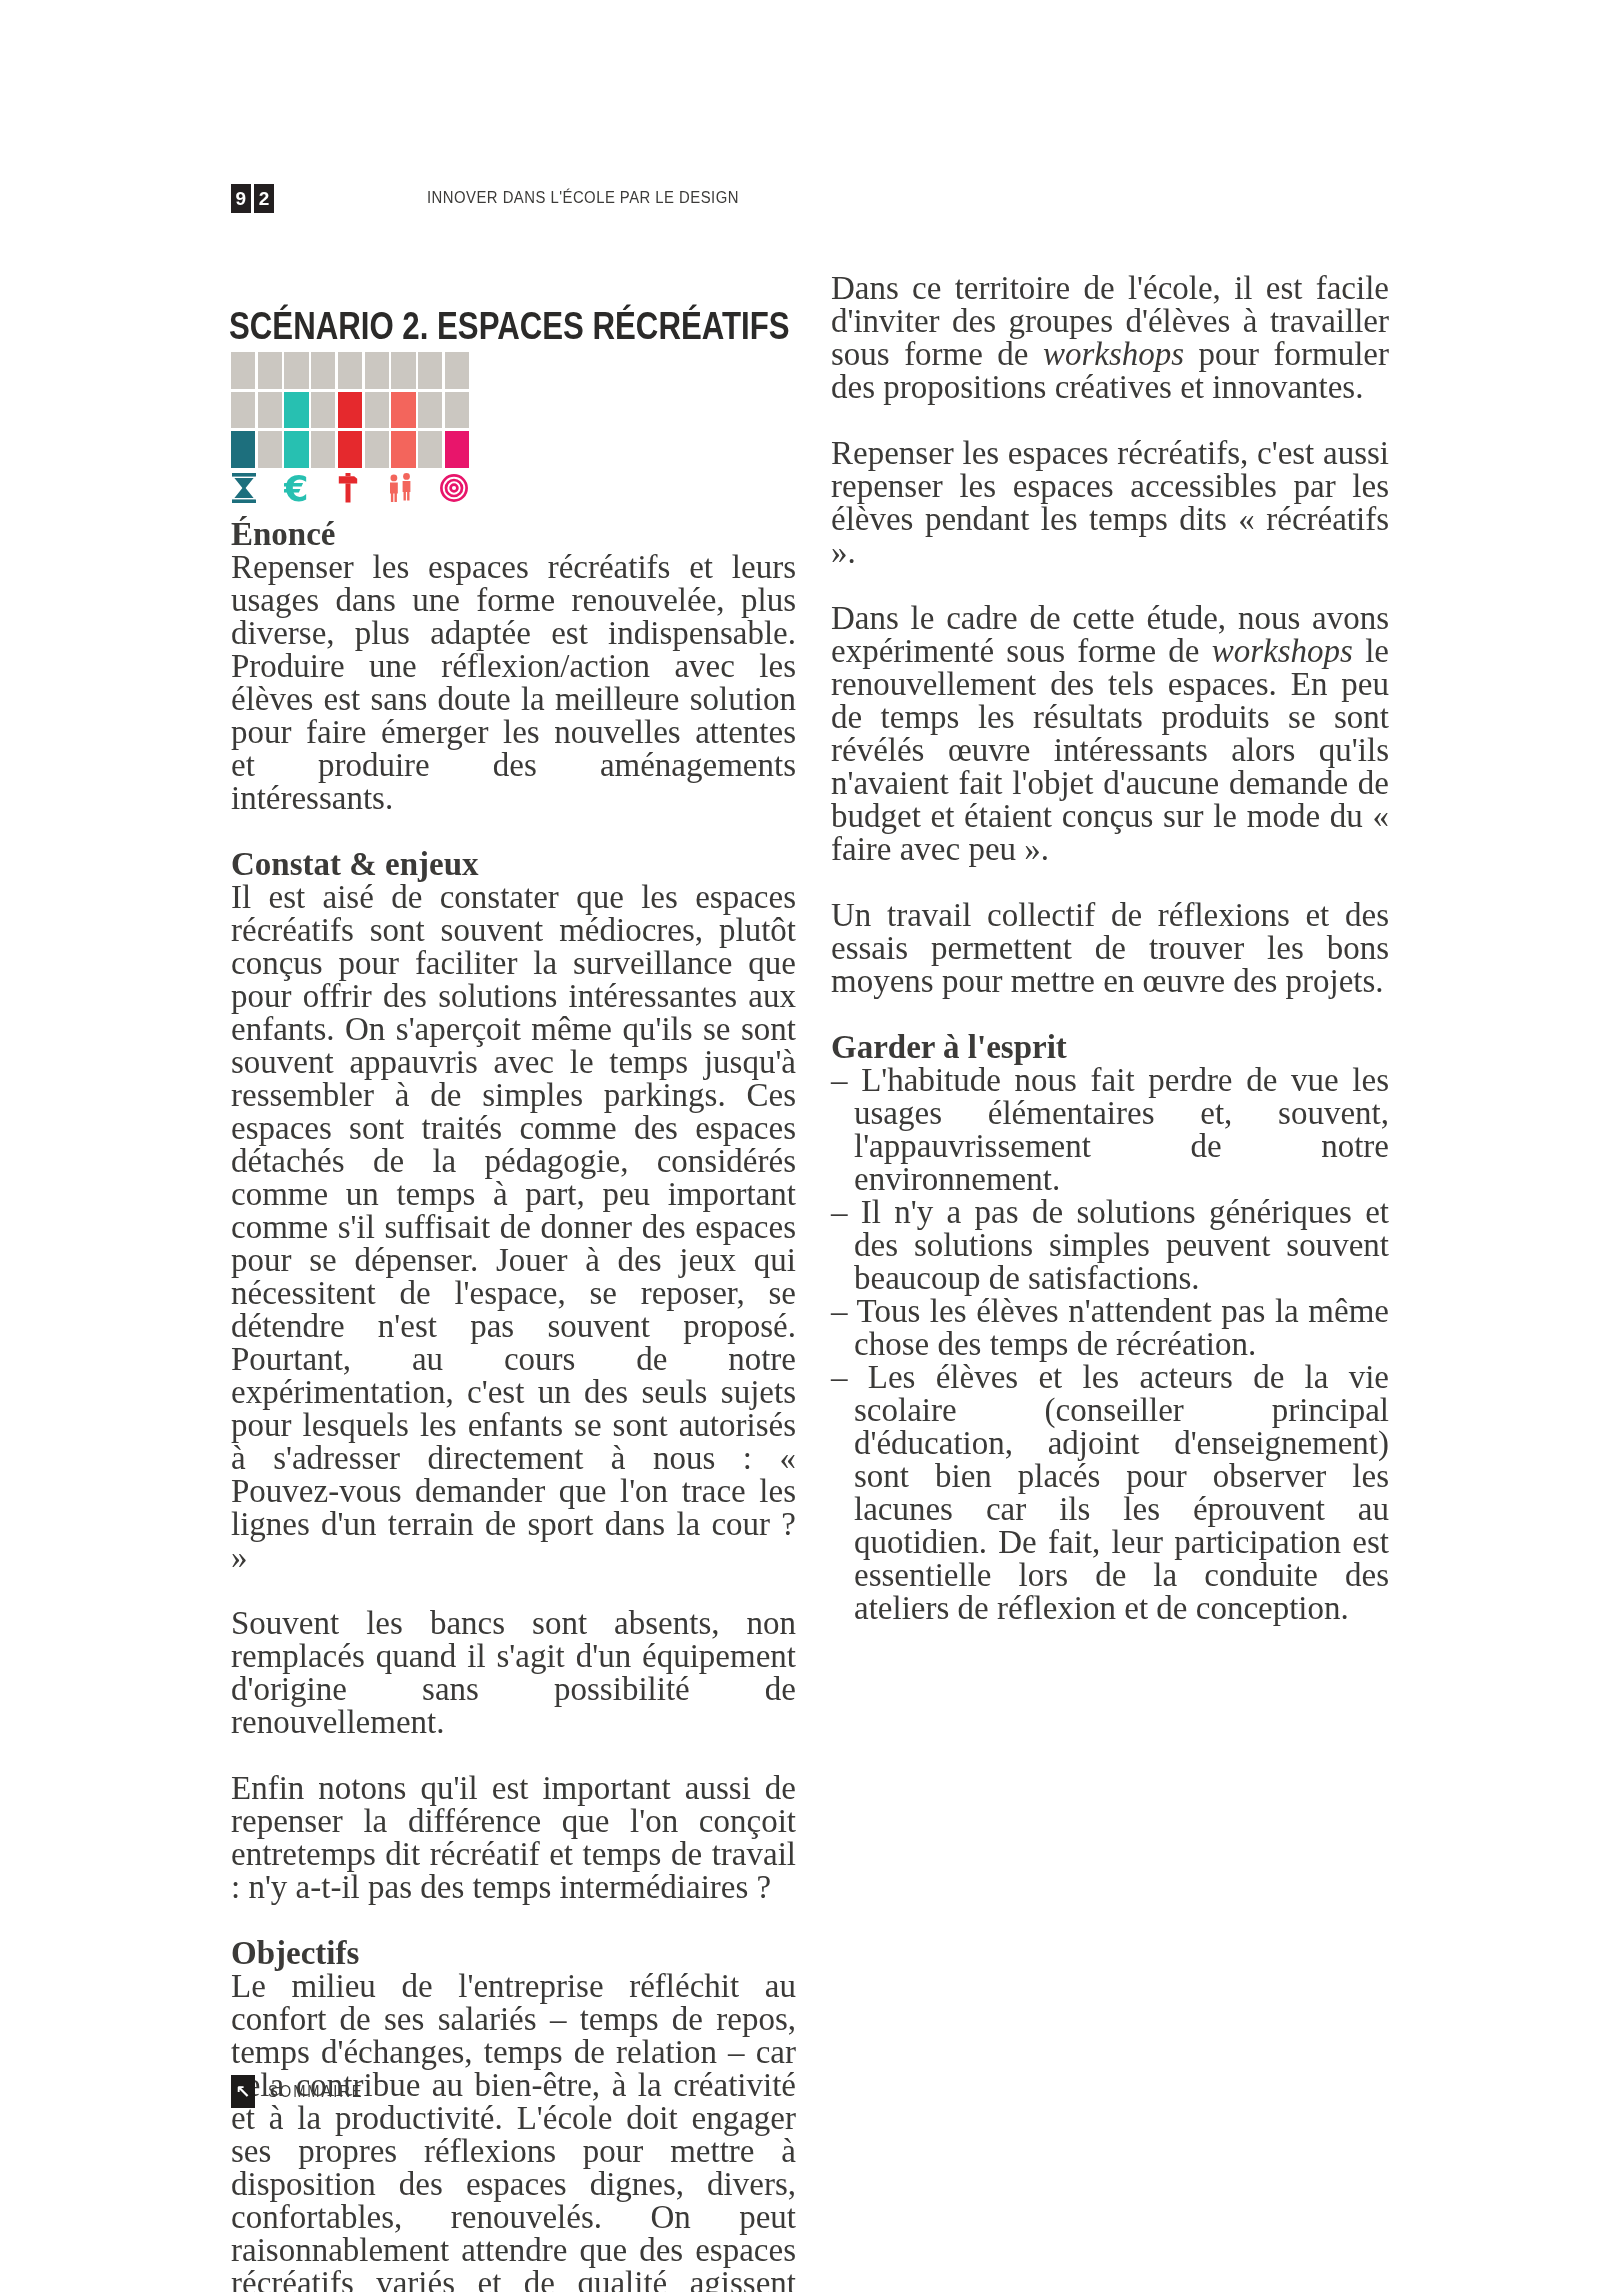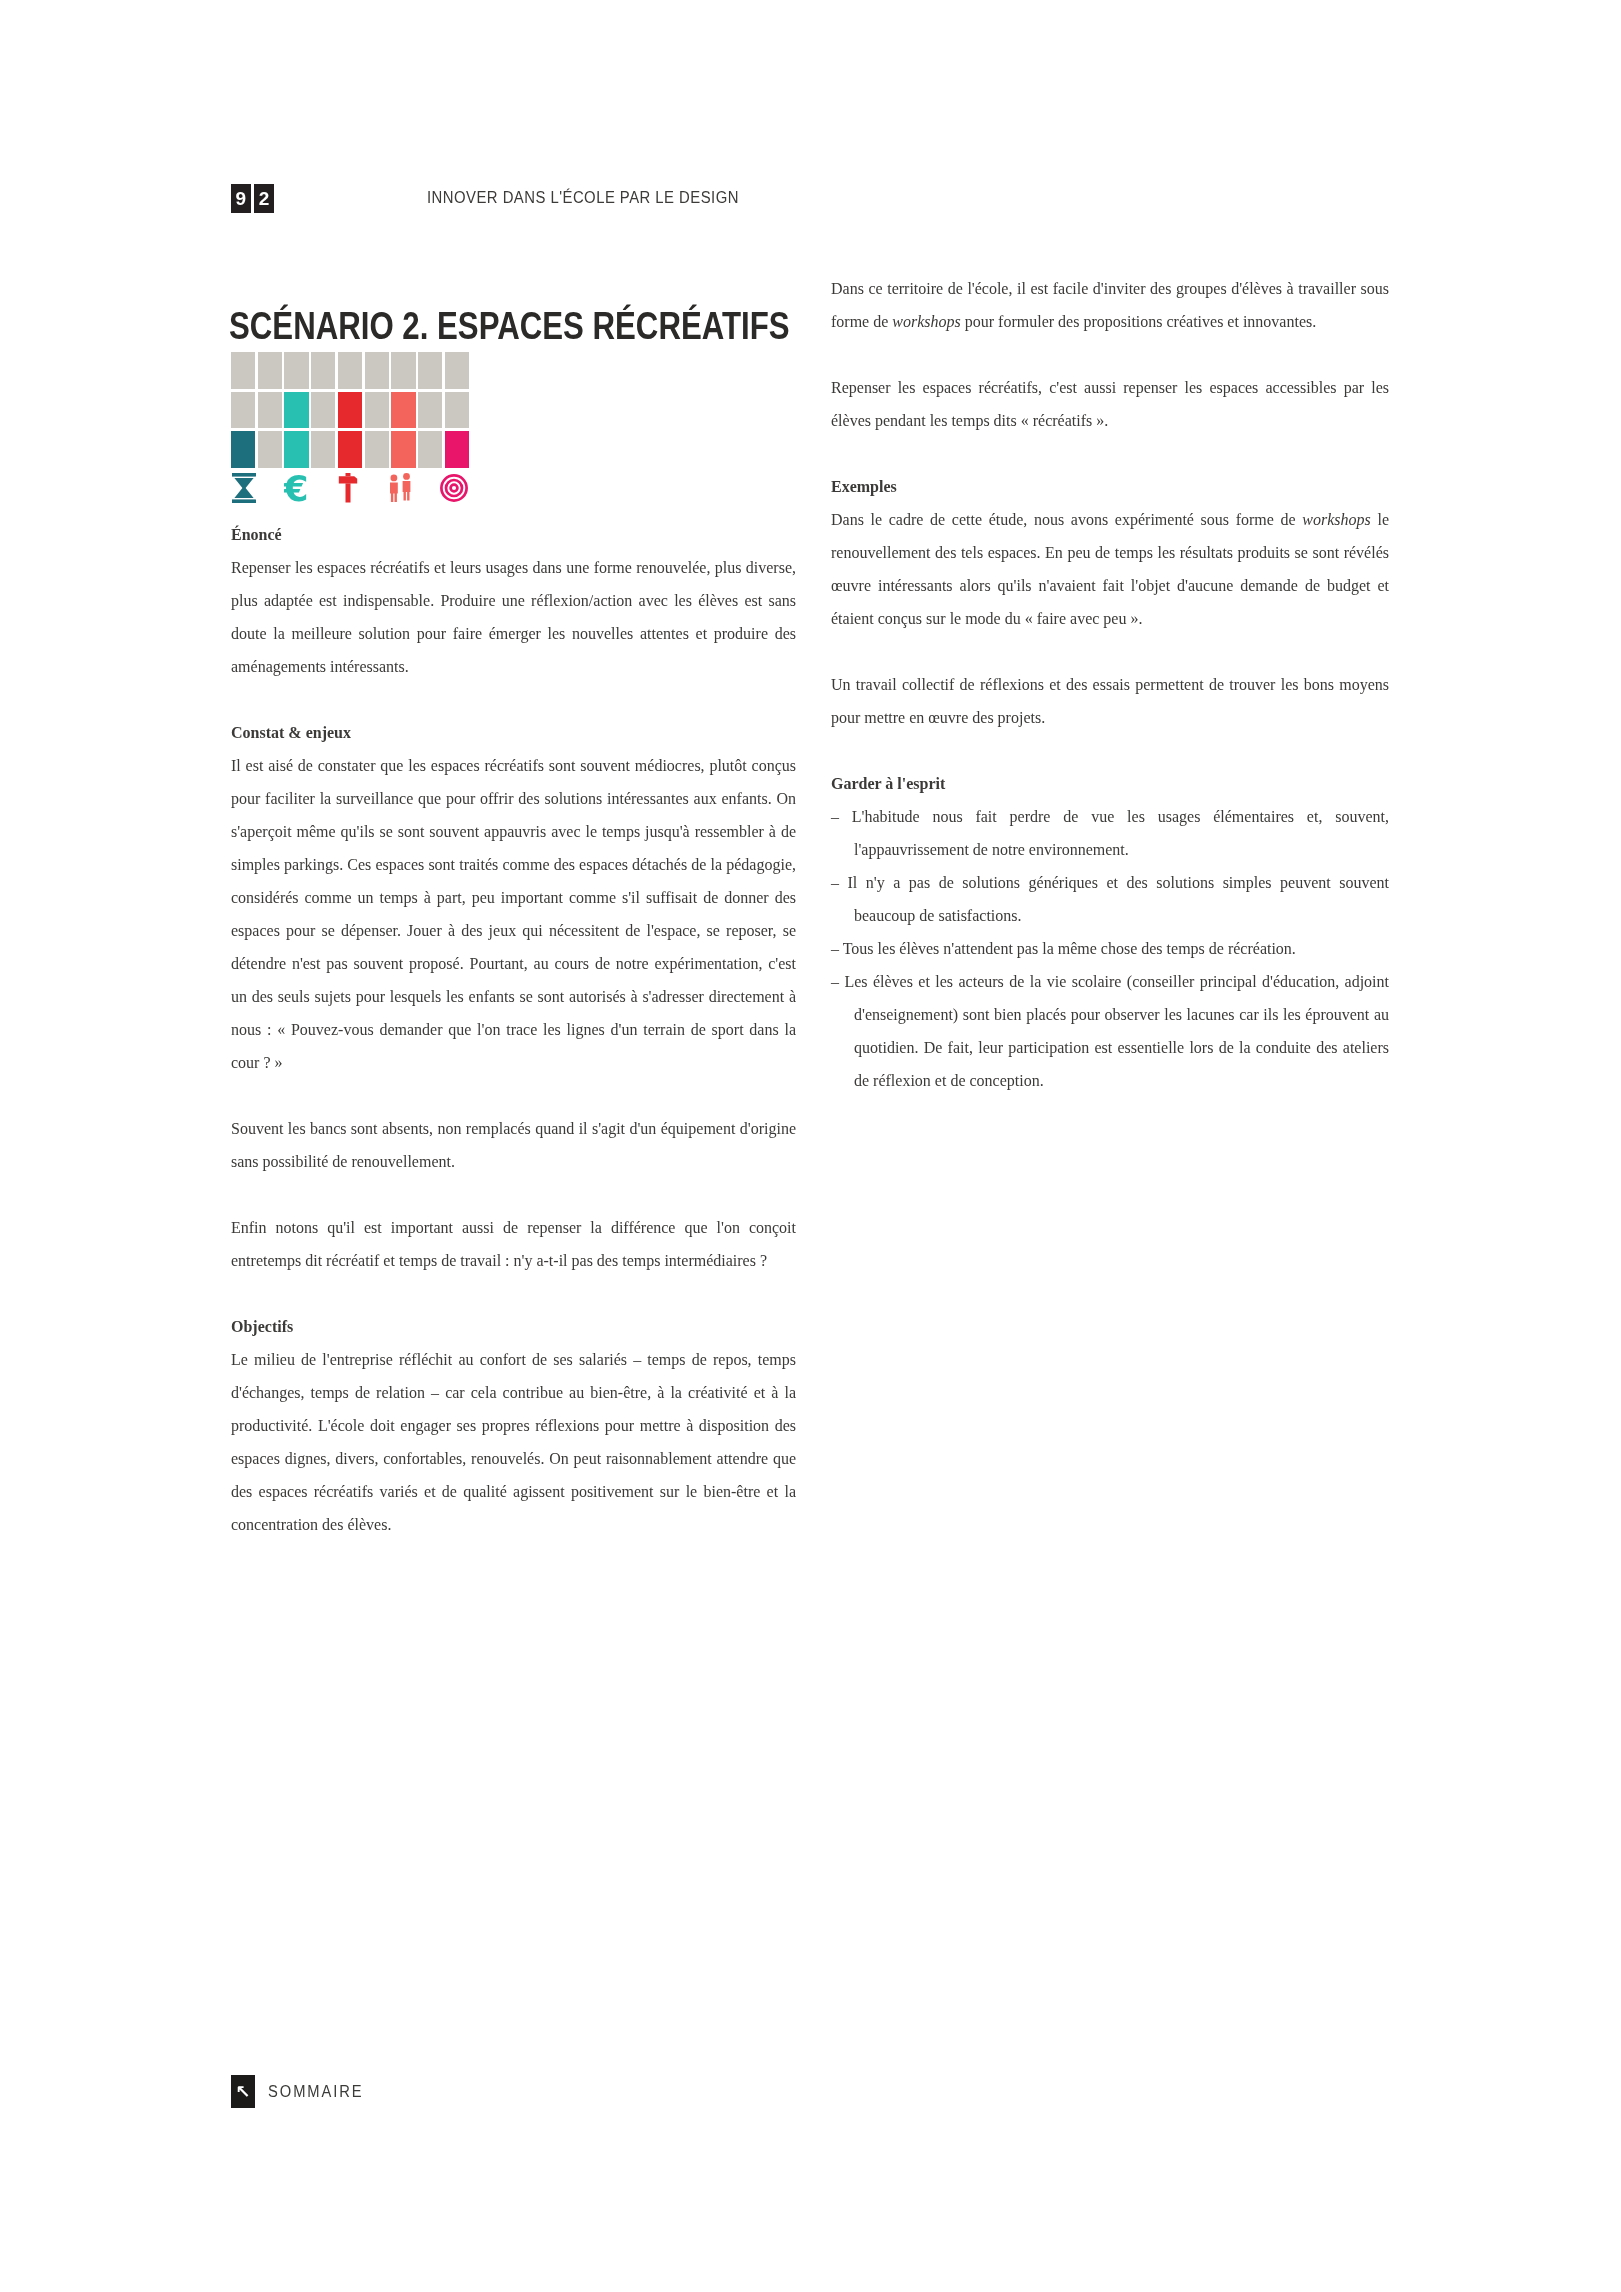--- a/index.html
+++ b/index.html
@@ -37,21 +37,21 @@
   .grid .cell{width:100%;height:100%;}
   .icons{
     left:231px;top:471px;width:238px;height:34px;display:grid;
     grid-template-columns:repeat(9,1fr);
   }
   .icons .ic{grid-row:1;display:flex;align-items:center;justify-content:center;}
   .icons svg{height:30px;width:auto;display:block;}
 
   
   .col{
-    text-align:justify;font-size:16px;line-height:33px;color:#3b3a38;
+    text-align:justify;font-size:33px;line-height:33px;color:#3b3a38;
   }
   .col-left{left:231px;top:518px;width:565px;}
   .col-right{left:831px;top:272px;width:558px;}
   .heading{font-weight:700;margin:0;}
   .para{margin:0 0 33px 0;}
   .bullet{margin:0;padding-left:23px;text-indent:-23px;}
   .col i{font-style:italic;}
 
   
   .footer{left:231px;top:2075px;display:flex;align-items:center;gap:12.5px;cursor:pointer;}
@@ -152,21 +152,20 @@
     <div class="heading"><span>Constat &amp; enjeux</span></div>
     <div class="para"><span>Il est aisé de constater que les espaces récréatifs sont souvent médiocres, plutôt conçus pour faciliter la surveillance que pour offrir des solutions intéressantes aux enfants. On s'aperçoit même qu'ils se sont souvent appauvris avec le temps jusqu'à ressembler à de simples parkings. Ces espaces sont traités comme des espaces détachés de la pédagogie, considérés comme un temps à part, peu important comme s'il suffisait de donner des espaces pour se dépenser. Jouer à des jeux qui nécessitent de l'espace, se reposer, se détendre n'est pas souvent proposé. Pourtant, au cours de notre expérimentation, c'est un des seuls sujets pour lesquels les enfants se sont autorisés à s'adresser directement à nous : « Pouvez-vous demander que l'on trace les lignes d'un terrain de sport dans la cour ? »</span></div>
     <div class="para"><span>Souvent les bancs sont absents, non remplacés quand il s'agit d'un équipement d'origine sans possibilité de renouvellement.</span></div>
     <div class="para"><span>Enfin notons qu'il est important aussi de repenser la différence que l'on conçoit entretemps dit récréatif et temps de travail : n'y a-t-il pas des temps intermédiaires ?</span></div>
     <div class="heading"><span>Objectifs</span></div>
     <div class="para"><span>Le milieu de l'entreprise réfléchit au confort de ses salariés – temps de repos, temps d'échanges, temps de relation – car cela contribue au bien-être, à la créativité et à la productivité. L'école doit engager ses propres réflexions pour mettre à disposition des espaces dignes, divers, confortables, renouvelés. On peut raisonnablement attendre que des espaces récréatifs variés et de qualité agissent positivement sur le bien-être et la concentration des élèves.</span></div>
   </div>
 <div class="abs col col-right">
     <div class="para"><span>Dans ce territoire de l'école, il est facile d'inviter des groupes d'élèves à travailler sous forme de </span><i>workshops</i><span> pour formuler des propositions créatives et innovantes.</span></div>
     <div class="para"><span>Repenser les espaces récréatifs, c'est aussi repenser les espaces accessibles par les élèves pendant les temps dits « récréatifs ».</span></div>
-    <div class="heading"><span>Exemples</span></div>
     <div class="para"><span>Dans le cadre de cette étude, nous avons expérimenté sous forme de </span><i>workshops</i><span> le renouvellement des tels espaces. En peu de temps les résultats produits se sont révélés œuvre intéressants alors qu'ils n'avaient fait l'objet d'aucune demande de budget et étaient conçus sur le mode du « faire avec peu ».</span></div>
     <div class="para"><span>Un travail collectif de réflexions et des essais permettent de trouver les bons moyens pour mettre en œuvre des projets.</span></div>
     <div class="heading"><span>Garder à l'esprit</span></div>
     <div class="bullet"><span>– L'habitude nous fait perdre de vue les usages élémentaires et, souvent, l'appauvrissement de notre environnement.</span></div>
     <div class="bullet"><span>– Il n'y a pas de solutions génériques et des solutions simples peuvent souvent beaucoup de satisfactions.</span></div>
     <div class="bullet"><span>– Tous les élèves n'attendent pas la même chose des temps de récréation.</span></div>
     <div class="bullet"><span>– Les élèves et les acteurs de la vie scolaire (conseiller principal d'éducation, adjoint d'enseignement) sont bien placés pour observer les lacunes car ils les éprouvent au quotidien. De fait, leur participation est essentielle lors de la conduite des ateliers de réflexion et de conception.</span></div>
   </div>
 
 <div class="abs footer">

